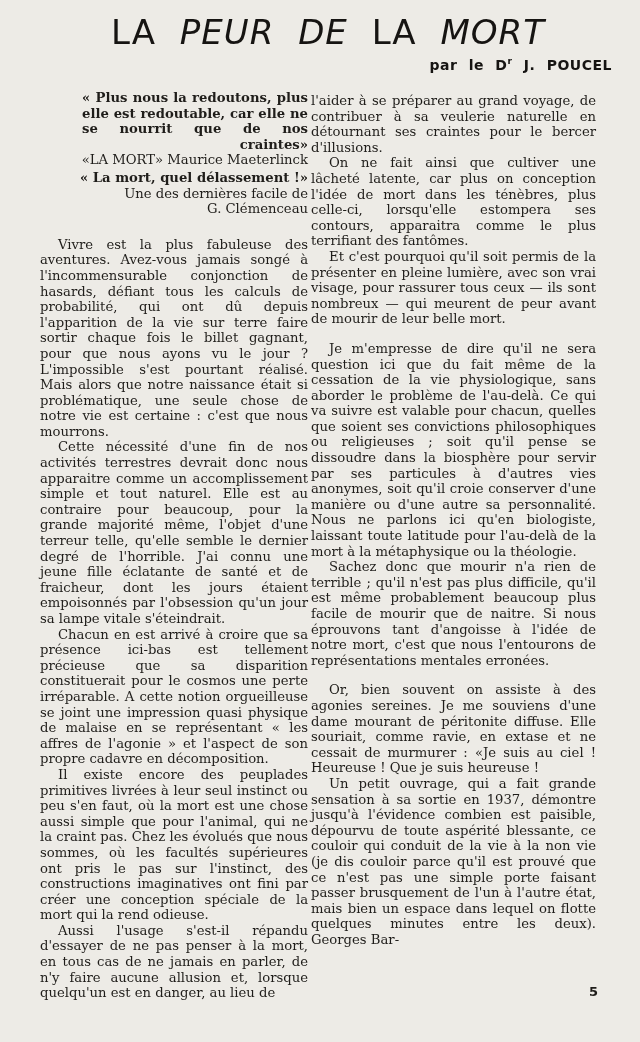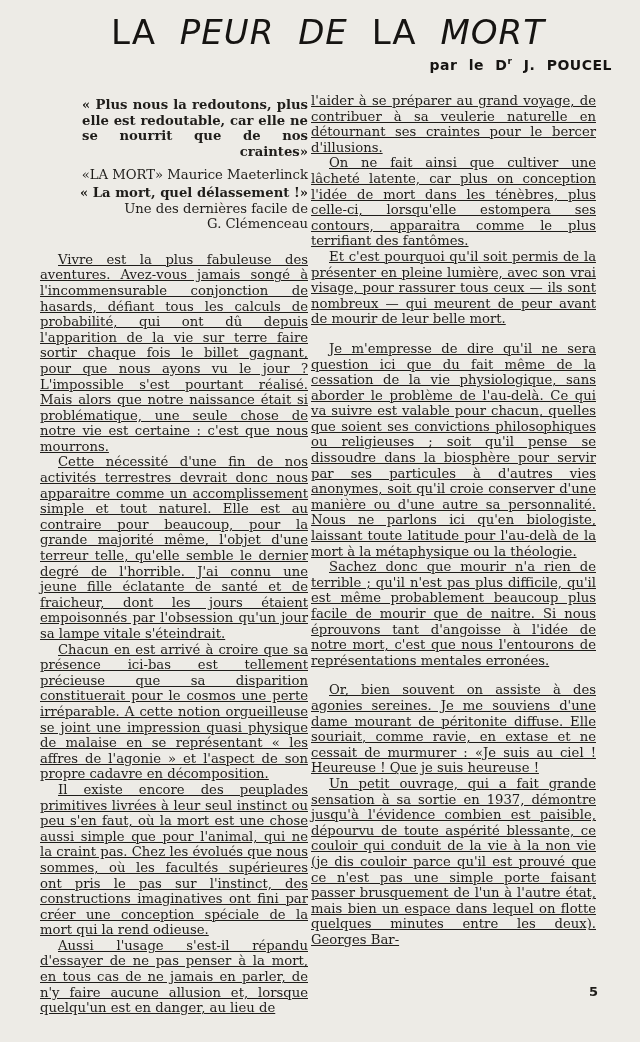--- a/index.html
+++ b/index.html
@@ -26,29 +26,29 @@
     font-weight:bold; font-size:14px;
     word-spacing:6px; letter-spacing:0.5px;
     color:#161412;
   }
   .byline sup { font-size:9px; }
   .col {
     position:absolute;
     font-size:13.2px; line-height:15.6px;
     text-align:justify;
   }
-  .col-left { left:40px; top:97px; width:268px; }
+  .col-left { left:40px; top:90px; width:268px; }
   .col-right { left:311px; top:93px; width:285px; }
   .epigraph { text-align:right; margin-bottom:0; }
   .epigraph .q { font-weight:bold; }
   .epigraph .quote-line { padding-left:42px; }
   .epigraph p { margin:0; }
-  .epigraph .attr { margin-top:8px; }
+  .epigraph .attr { margin-top:0; }
   .epigraph .attr2 { padding-left:42px; text-align:justify; text-align-last:right; }
-  .body p { margin:0; text-indent:18px;text-decoration:underline; }
+  .body p { margin:0; text-indent:18px; }
   .body p.noindent { text-indent:0; }
   .body .gap { margin-top:14px; }
   .left-body { margin-top:20px; }
   .pagenum {
     position:absolute; right:42px; top:984px;
     font-family:"DejaVu Sans", sans-serif;
     font-weight:bold; font-size:13px;
   }
 </style>
 </head>

